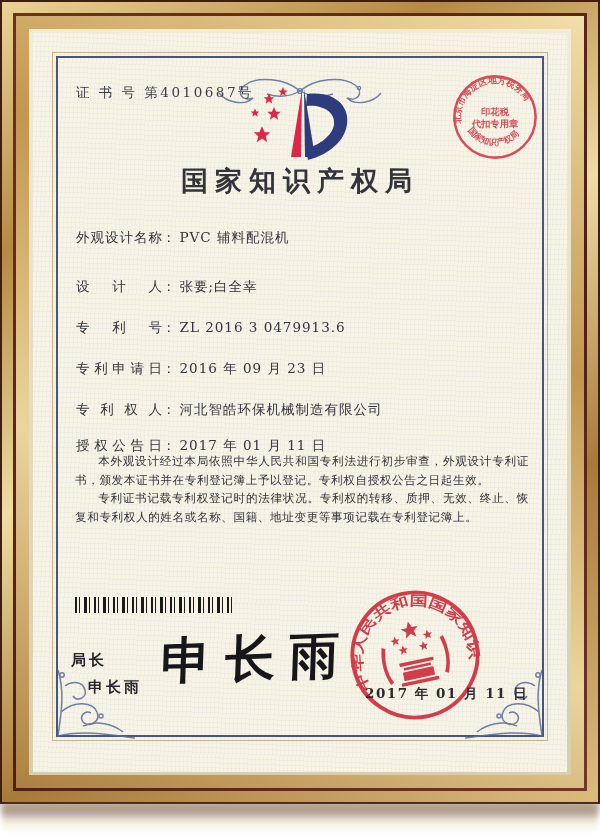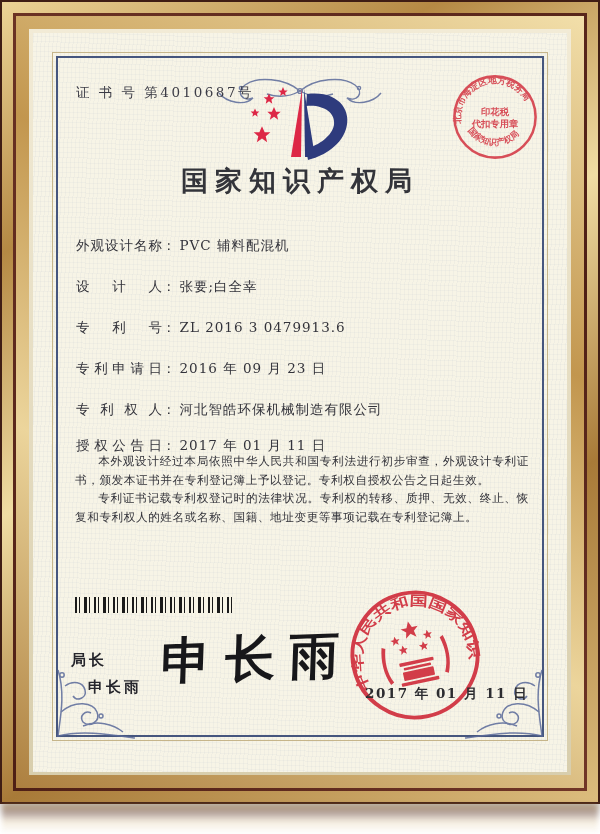--- a/index.html
+++ b/index.html
@@ -137,21 +137,21 @@
       <g fill="#2e3b7d">
         <polygon points="59,6 60,74 70,74"></polygon>
         <path d="M61,12 C92,6 108,26 102,45 C96,64 76,73 64,76 L61,65 C74,61 88,52 90,41 C92,28 78,20 61,22 Z" fill="none" stroke="#2e3b7d" stroke-width="0"></path>
         <path d="M62,11 C94,7 107,28 101,46 C95,65 75,74 63,77 L61,66 C74,62 87,53 89,42 C91,29 77,21 61,23 Z"></path>
       </g>
     </svg>
 
     <div class="title">国家知识产权局</div>
 
     <div class="fields">
-      <div class="frow" style="top:204px">
+      <div class="frow" style="top:196px">
         <span class="f-label">外观设计名称</span><span class="f-colon">：</span><span class="f-value">PVC 辅料配混机</span>
       </div>
       <div class="frow" style="top:245px">
         <span class="f-label">设计人</span><span class="f-colon">：</span><span class="f-value">张要;白全幸</span>
       </div>
       <div class="frow" style="top:286px">
         <span class="f-label">专利号</span><span class="f-colon">：</span><span class="f-value">ZL 2016 3 0479913.6</span>
       </div>
       <div class="frow" style="top:327px">
         <span class="f-label">专利申请日</span><span class="f-colon">：</span><span class="f-value">2016 年 09 月 23 日</span>

